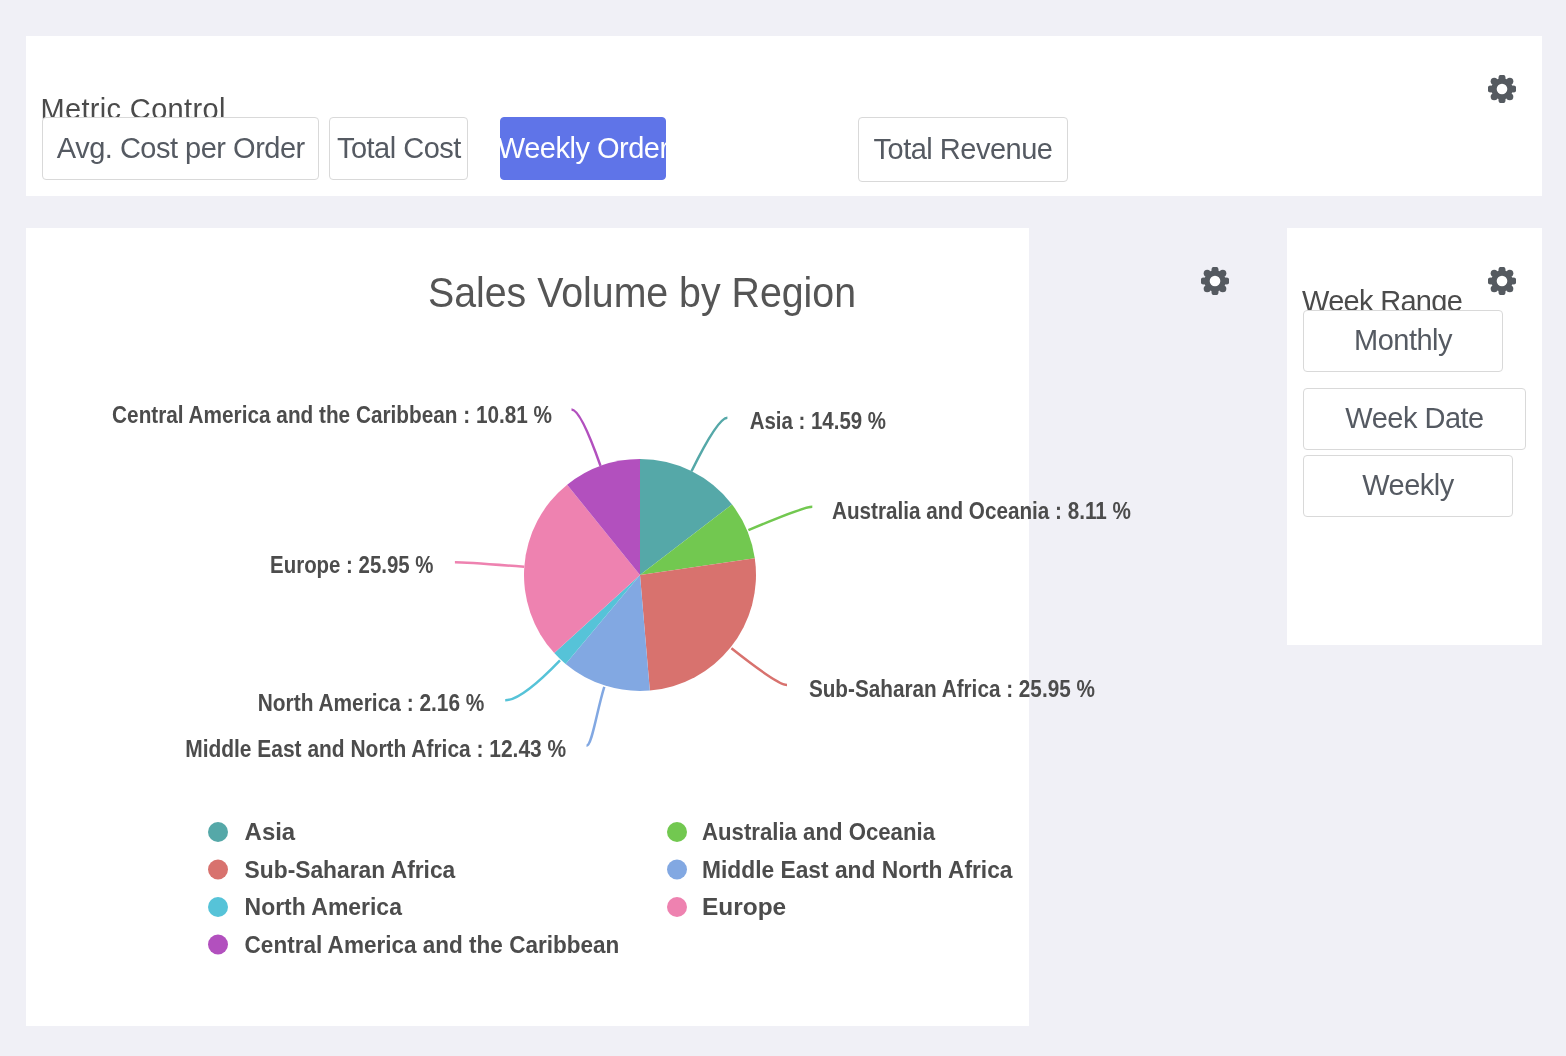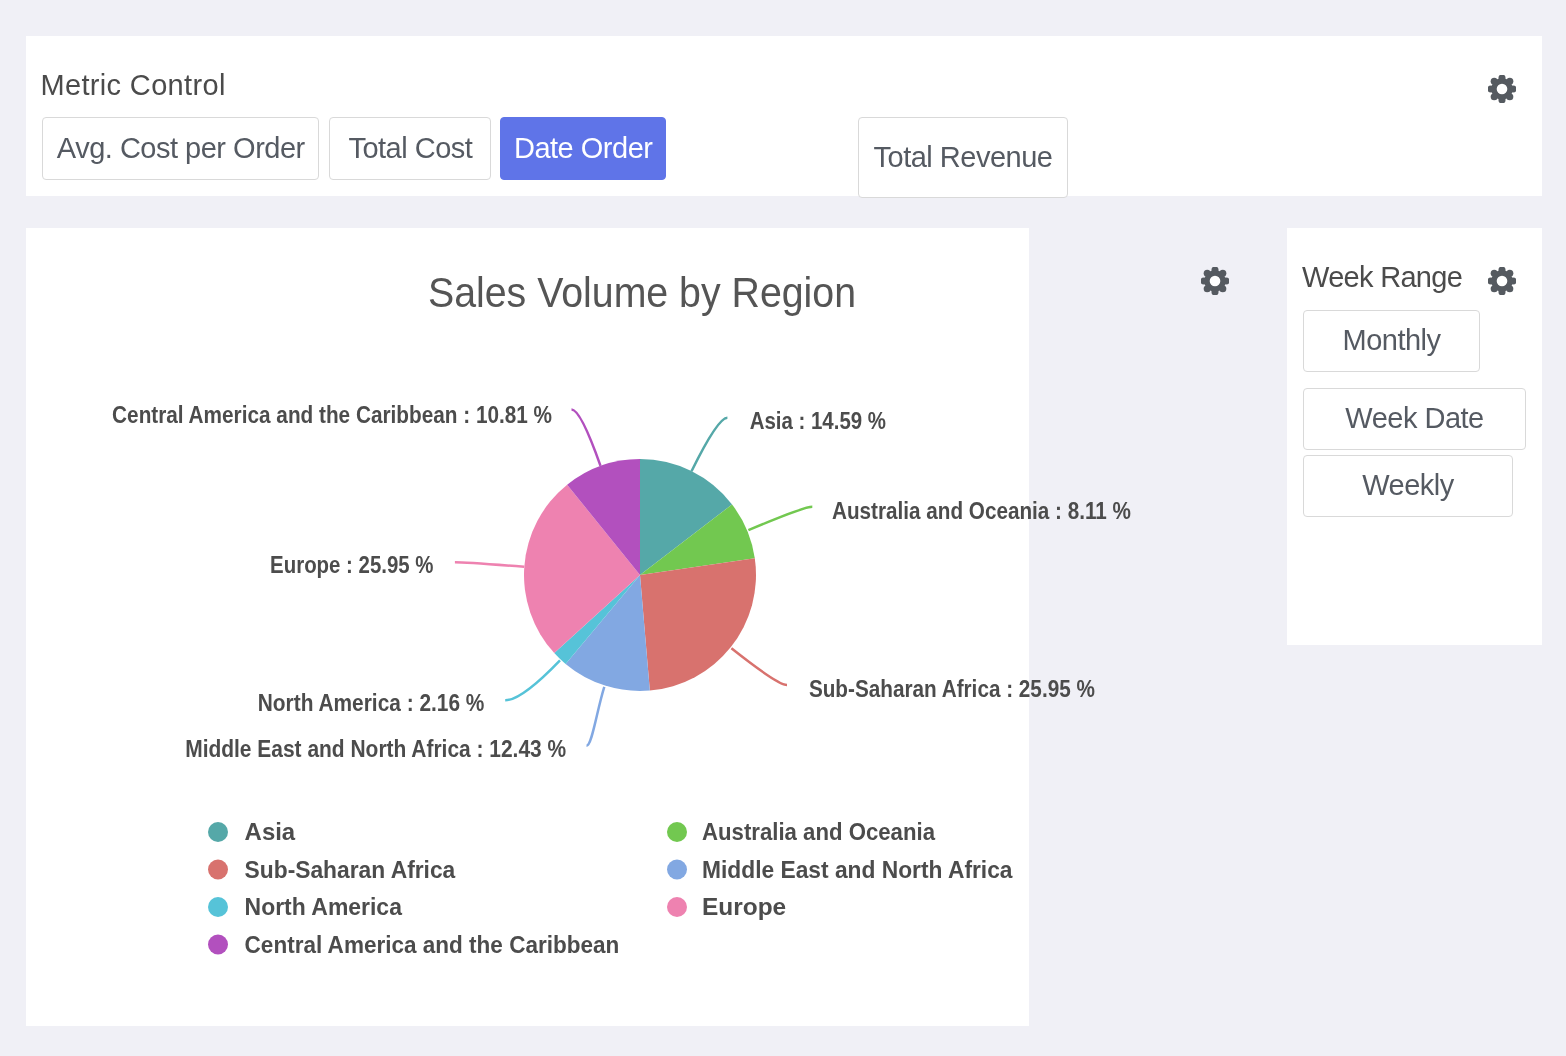--- a/index.html
+++ b/index.html
@@ -1,30 +1,30 @@
 <!DOCTYPE html>
 <html><head><meta charset="utf-8"><style>
 * { margin:0; padding:0; box-sizing:border-box; }
 html,body { width:1566px; height:1056px; background:#f0f0f6;
   font-family:"Liberation Sans", sans-serif; }
 .card { position:absolute; background:#fff; }
 .btn { position:absolute; display:flex; align-items:center; justify-content:center;
   border:1px solid #d9d9d9; border-radius:4px; font-size:29px; letter-spacing:-0.5px;
   color:#555a62; background:#fff; white-space:nowrap; }
 .btn.active { background:#5f74e8; border-color:#5f74e8; color:#fff; }
-.hd { position:absolute; font-size:29px; color:#4b4b4b; line-height:1; }
+.hd { position:absolute; font-size:29px; color:#4b4b4b; line-height:1;margin-top:24px; }
 svg text { font-family:"Liberation Sans", sans-serif; }
 </style></head>
 <body>
 <div class="card" style="left:26px;top:36px;width:1516px;height:160px">
   <div class="hd" style="left:14.4px;top:34.7px;letter-spacing:0.35px">Metric Control</div>
   <div class="btn" style="left:16.4px;top:80.8px;width:276.8px;height:63px">Avg. Cost per Order</div>
-    <div class="btn" style="left:303.4px;top:80.8px;width:162px;height:63px">Total Cost</div>
-    <div class="btn active" style="left:474.0px;top:80.8px;width:166.4px;height:63px">Date Order</div>
-    <div class="btn" style="left:832.4px;top:80.8px;width:209.2px;height:81px">Total Revenue</div>
+    <div class="btn" style="left:303.4px;top:80.8px;width:139px;height:63px">Total Cost</div>
+    <div class="btn active" style="left:474.0px;top:80.8px;width:166.4px;height:63px">Weekly Order</div>
+    <div class="btn" style="left:832.4px;top:80.8px;width:209.2px;height:65px">Total Revenue</div>
   <svg style="position:absolute;left:1461.5px;top:38.5px" width="28" height="28" viewBox="0 0 28 28">
       <circle cx="14" cy="14" r="10.7" fill="#555a60"></circle>
       <circle cx="14.00" cy="3.00" r="3.55" fill="#555a60"></circle>
       <circle cx="21.78" cy="6.22" r="3.55" fill="#555a60"></circle>
       <circle cx="25.00" cy="14.00" r="3.55" fill="#555a60"></circle>
       <circle cx="21.78" cy="21.78" r="3.55" fill="#555a60"></circle>
       <circle cx="14.00" cy="25.00" r="3.55" fill="#555a60"></circle>
       <circle cx="6.22" cy="21.78" r="3.55" fill="#555a60"></circle>
       <circle cx="3.00" cy="14.00" r="3.55" fill="#555a60"></circle>
       <circle cx="6.22" cy="6.22" r="3.55" fill="#555a60"></circle>
@@ -78,21 +78,21 @@
       <circle cx="21.78" cy="21.78" r="3.55" fill="#555a60"></circle>
       <circle cx="14.00" cy="25.00" r="3.55" fill="#555a60"></circle>
       <circle cx="6.22" cy="21.78" r="3.55" fill="#555a60"></circle>
       <circle cx="3.00" cy="14.00" r="3.55" fill="#555a60"></circle>
       <circle cx="6.22" cy="6.22" r="3.55" fill="#555a60"></circle>
       <circle cx="14" cy="14" r="5.3" fill="#ffffff"></circle>
     </svg>
 </div>
 <div class="card" style="left:1287px;top:228px;width:255px;height:417px">
   <div class="hd" style="left:15px;top:35px;letter-spacing:-0.7px">Week Range</div>
-  <div class="btn" style="left:16px;top:82.0px;width:177px;height:61.5px">Monthly</div>
+  <div class="btn" style="left:16px;top:82.0px;width:200px;height:61.5px">Monthly</div>
     <div class="btn" style="left:16px;top:160px;width:223px;height:61.5px">Week Date</div>
     <div class="btn" style="left:16px;top:227.0px;width:210px;height:61.5px">Weekly</div>
   <svg style="position:absolute;left:200.5px;top:39.0px" width="28" height="28" viewBox="0 0 28 28">
       <circle cx="14" cy="14" r="10.7" fill="#555a60"></circle>
       <circle cx="14.00" cy="3.00" r="3.55" fill="#555a60"></circle>
       <circle cx="21.78" cy="6.22" r="3.55" fill="#555a60"></circle>
       <circle cx="25.00" cy="14.00" r="3.55" fill="#555a60"></circle>
       <circle cx="21.78" cy="21.78" r="3.55" fill="#555a60"></circle>
       <circle cx="14.00" cy="25.00" r="3.55" fill="#555a60"></circle>
       <circle cx="6.22" cy="21.78" r="3.55" fill="#555a60"></circle>

